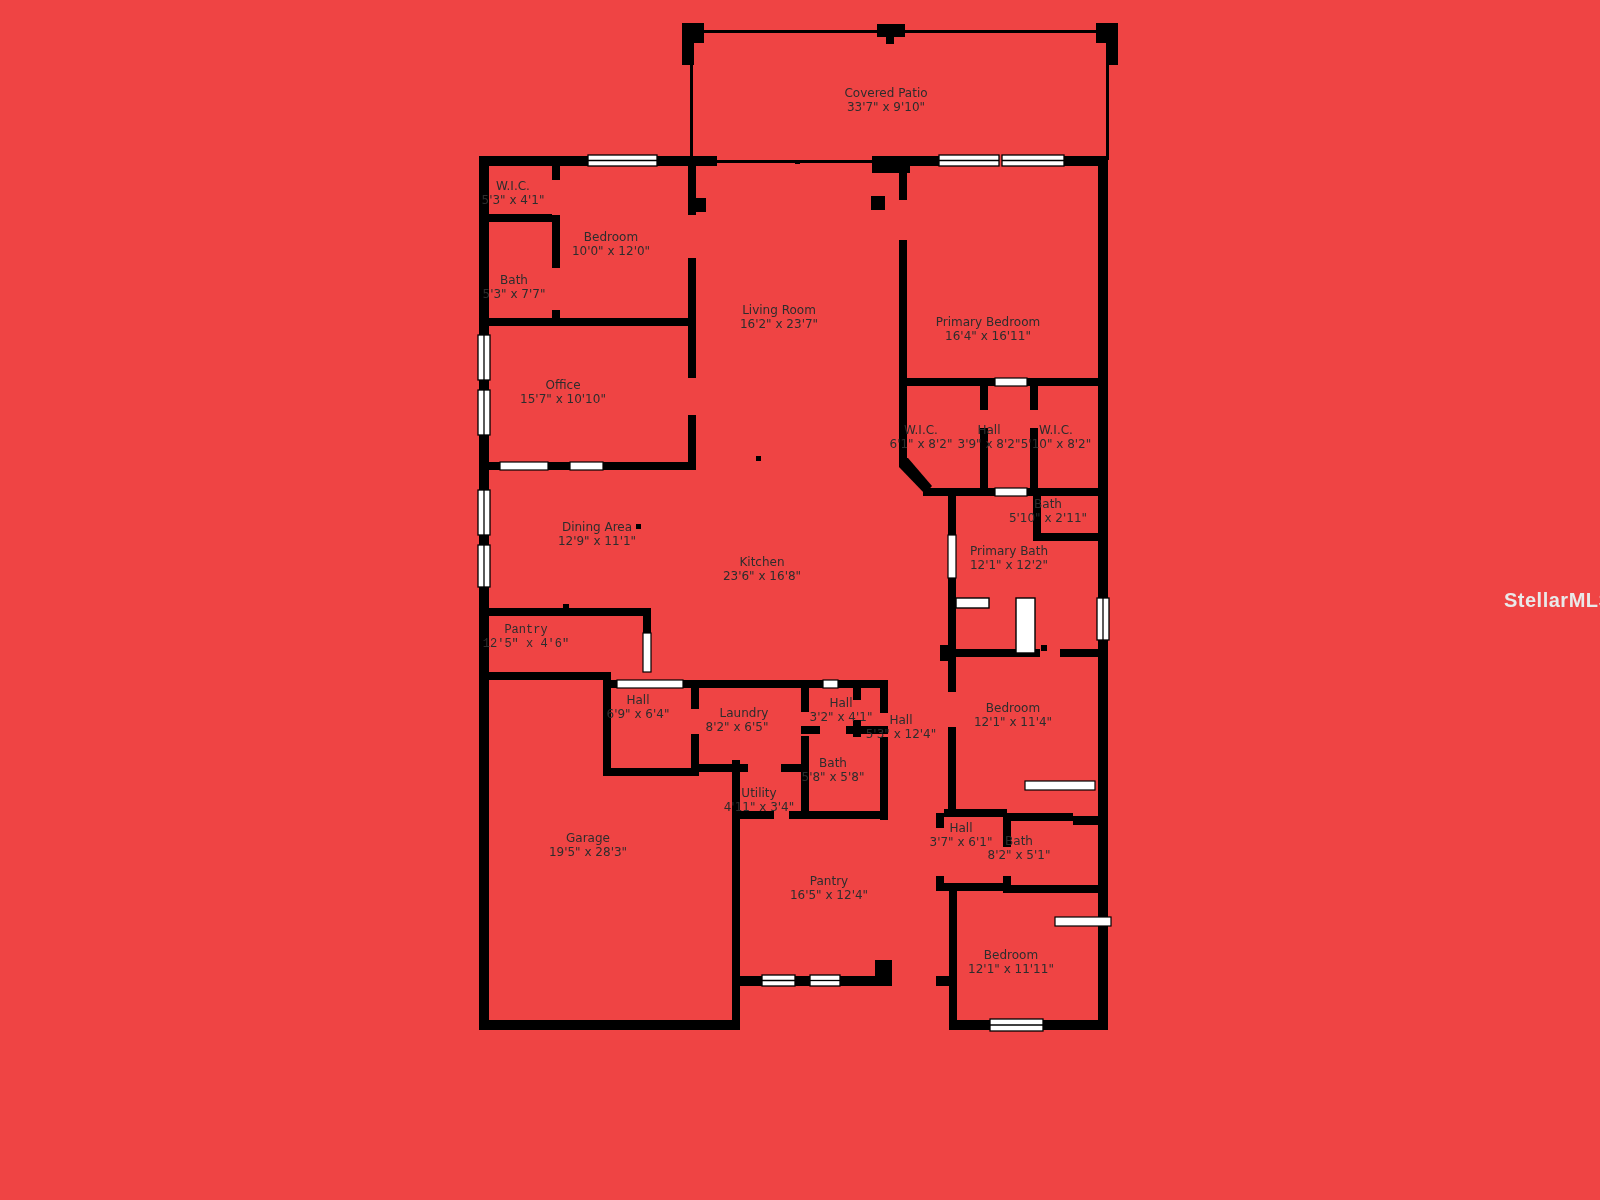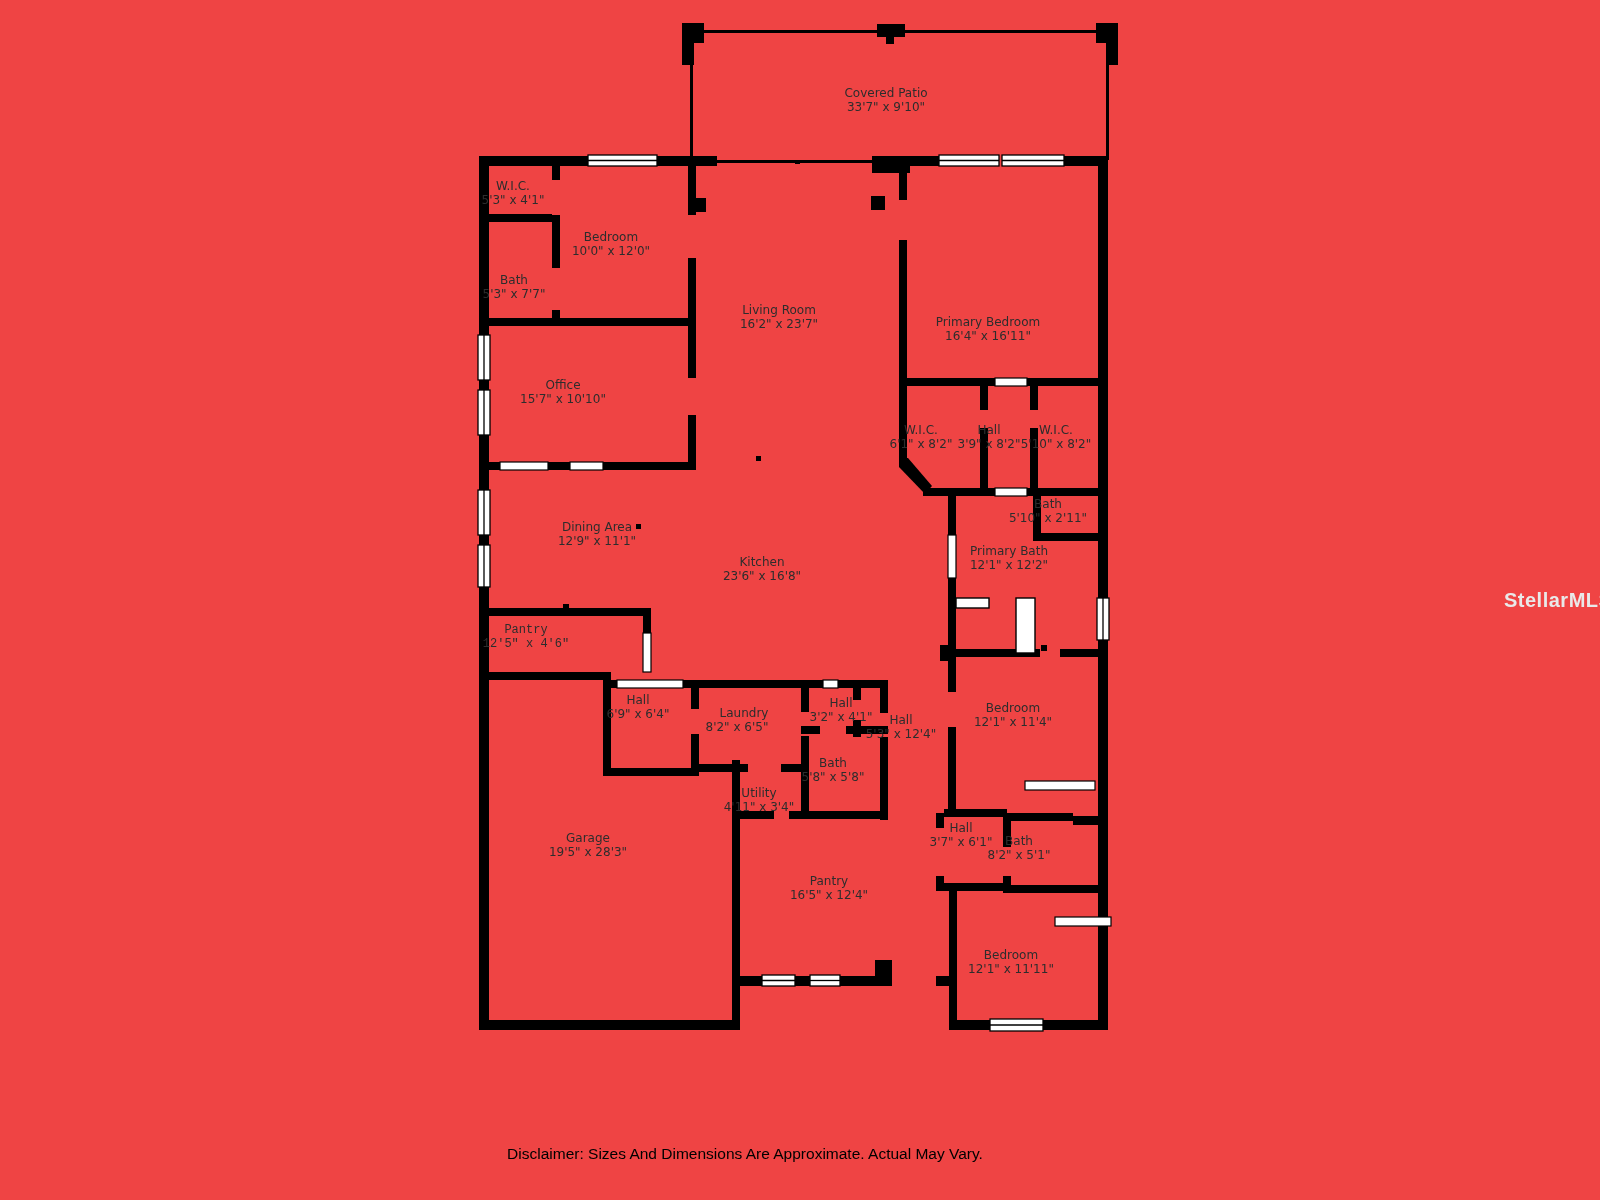--- a/index.html
+++ b/index.html
@@ -306,15 +306,14 @@
       <div class="room-label" style="left: 829px; top: 888px;">
         <div>Pantry</div>
         <div>16'5" x 12'4"</div>
       </div>
       <div class="room-label" style="left: 1011px; top: 962px;">
         <div>Bedroom</div>
         <div>12'1" x 11'11"</div>
       </div>
     </div>
 
-  <div class="disclaimer">Disclaimer: Sizes And Dimensions Are Approximate. Actual May Vary.</div>
   <div class="watermark">StellarMLS</div>
 </div>
 
 </body></html>

